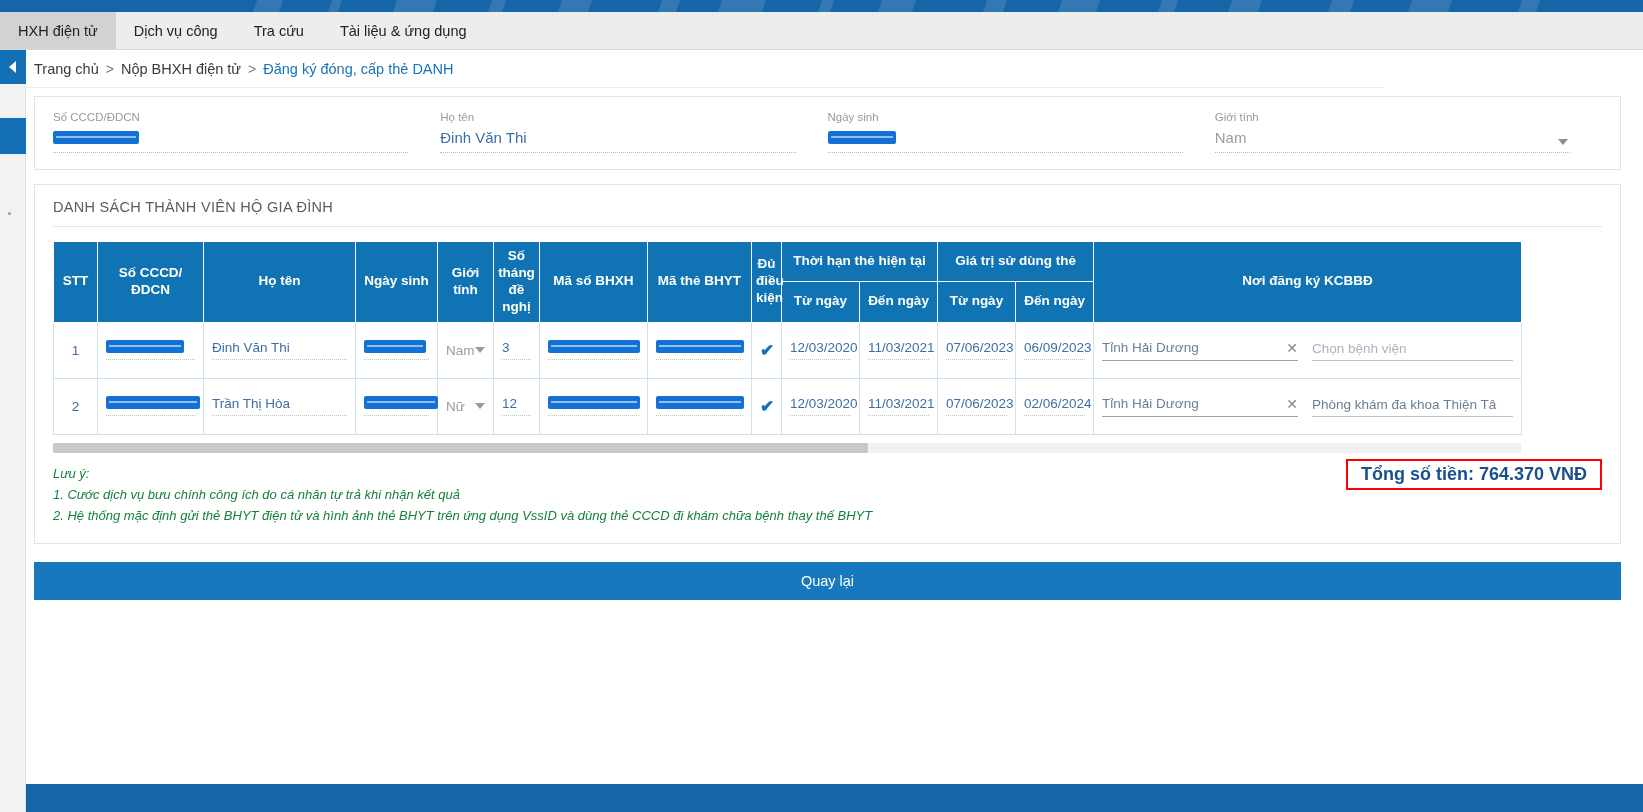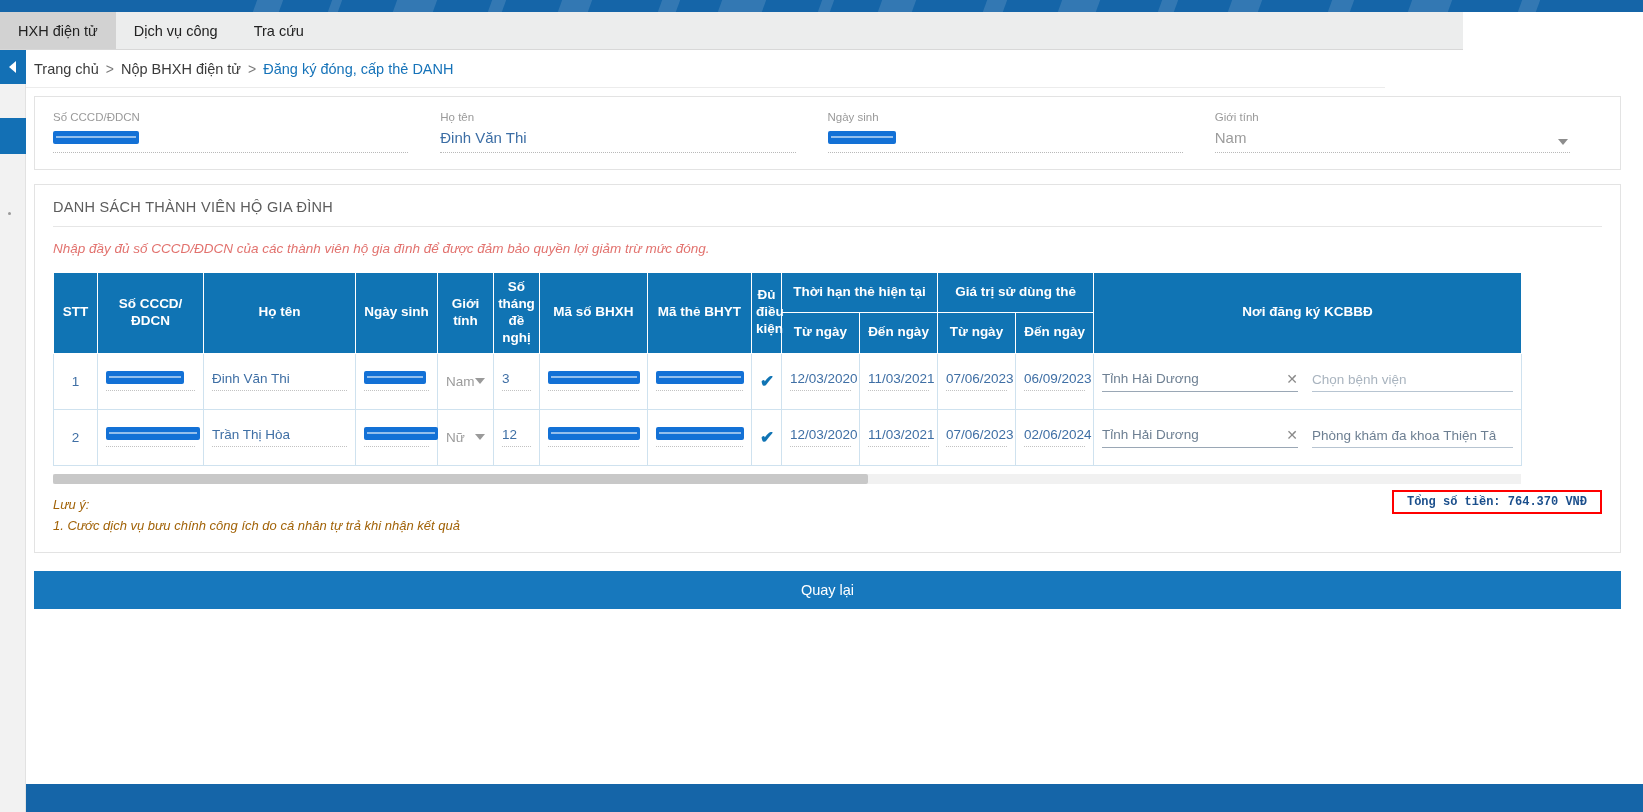--- a/index.html
+++ b/index.html
@@ -20,21 +20,21 @@
   }
   .banner .bstripe {
     position: absolute; top: 0; height: 12px;
     background: rgba(255,255,255,0.13);
     transform: skewX(-20deg);
   }
 
   
   .navbar {
     position: absolute; top: 12px; left: 0;
-    width: 1463px; height: 38px;
+    width: 1643px; height: 38px;
     background: #eceded;
     border-bottom: 1px solid #d8d8d8;
     display: flex; align-items: stretch;
   }
   .nav-item {
     display: flex; align-items: center;
     padding: 0 18px;
     font-size: 14.5px; color: #222;
     cursor: pointer; white-space: nowrap;
   }
@@ -199,30 +199,29 @@
   }
   .hscroll .thumb {
     position: absolute; left: 0; top: 0;
     height: 10px; width: 815px; background: #c8c8c8; border-radius: 2px;
   }
 
   
   .notes-row { display: flex; align-items: flex-start; margin-top: 10px; }
   .notes { flex: 1; }
   .note-line {
-    font-size: 13px; color: #a16207; font-style: italic;
+    font-size: 13px; color: #15803d; font-style: italic;
     line-height: 1.65;
   }
   .total-box {
     border: 2px solid #ff0000;
     padding: 3px 13px;
-    font-size: 12px; color: #1b4f8c; font-weight: bold;
+    font-size: 18px; color: #1b4f8c; font-weight: bold;
     white-space: nowrap; align-self: flex-start;
     margin-top: -4px;
-    font-family: Liberation Mono, monospace;
   }
   .total-box .amt { color: #1b4f8c; }
 
   
   .btn-row { display: flex; gap: 14px; margin-top: 18px; align-items: center; }
   .btn {
     flex: 1; height: 38px;
     background: #1778bd; color: #fff;
     display: flex; align-items: center; justify-content: center;
     font-size: 14.5px; cursor: pointer; border: none;
@@ -265,20 +264,23 @@
 <div class="navbar">
   <div class="nav-item active">
     <span>HXH điện tử</span>
   </div>
   <div class="nav-item">
     <span>Dịch vụ công</span>
   </div>
   <div class="nav-item">
     <span>Tra cứu</span>
   </div>
+  <div class="nav-item">
+    <span>Tài liệu &amp; ứng dụng</span>
+  </div>
 </div>
 
 <div class="rail"></div>
 <div class="rail-toggle">
   <svg width="16" height="16" viewBox="0 0 16 16">
     <path d="M11 2 L11 14 L4 8 Z" fill="#ffffff"></path>
   </svg>
 </div>
 <div class="rail-chip" style="top:118px;"></div>
 <div class="rail-dot" style="top:212px;"></div>
@@ -321,21 +323,20 @@
           <span>Nam</span>
           <span class="caret-down"></span>
         </div>
       </div>
 
     </div>
   </div>
 
   <div class="card">
     <div class="card-title">DANH SÁCH THÀNH VIÊN HỘ GIA ĐÌNH</div>
-    <div class="warn-note">Nhập đầy đủ số CCCD/ĐDCN của các thành viên hộ gia đình để được đảm bảo quyền lợi giảm trừ mức đóng.</div>
 
     <div class="tbl-wrap">
       <table class="grid">
         <colgroup>
           <col style="width:44px">
             <col style="width:106px">
             <col style="width:152px">
           <col style="width:82px">
             <col style="width:56px">
             <col style="width:46px">
@@ -484,20 +485,21 @@
 
       <div class="hscroll">
         <div class="thumb"></div>
       </div>
     </div>
 
     <div class="notes-row">
       <div class="notes">
         <div class="note-line">Lưu ý:</div>
         <div class="note-line">1. Cước dịch vụ bưu chính công ích do cá nhân tự trả khi nhận kết quả</div>
+        <div class="note-line">2. Hệ thống mặc định gửi thẻ BHYT điện tử và hình ảnh thẻ BHYT trên ứng dụng VssID và dùng thẻ CCCD đi khám chữa bệnh thay thế BHYT</div>
       </div>
       <div class="total-box">
         <span>Tổng số tiền:</span>
         <span class="amt">764.370 VNĐ</span>
       </div>
     </div>
   </div>
 
   <div class="btn-row">
     <button class="btn">Quay lại</button>

